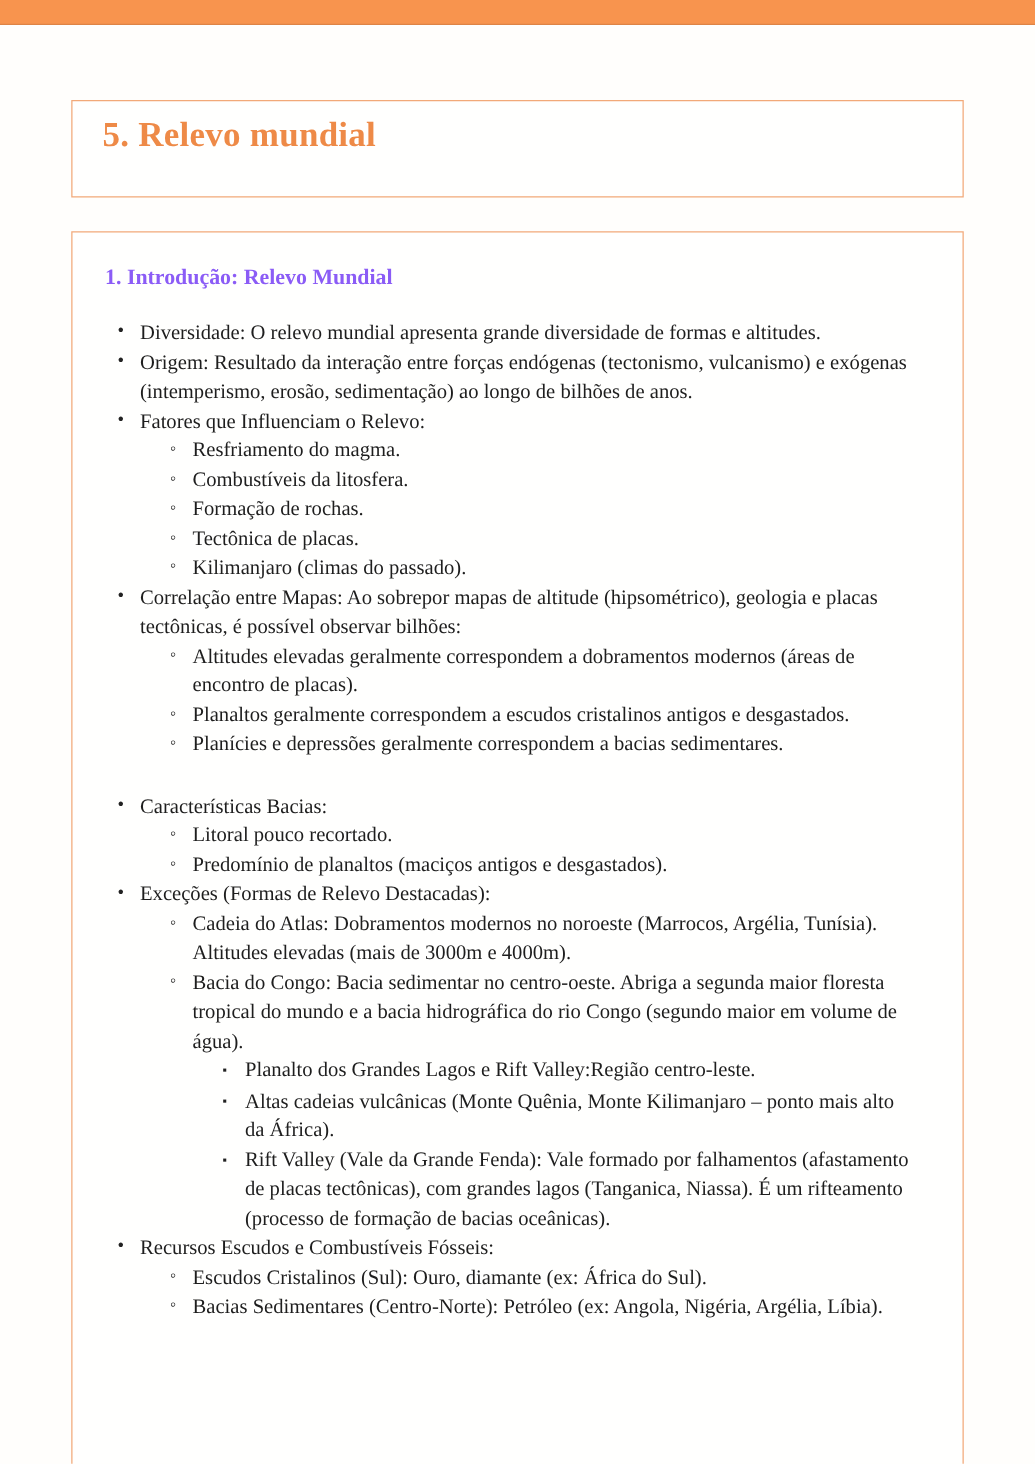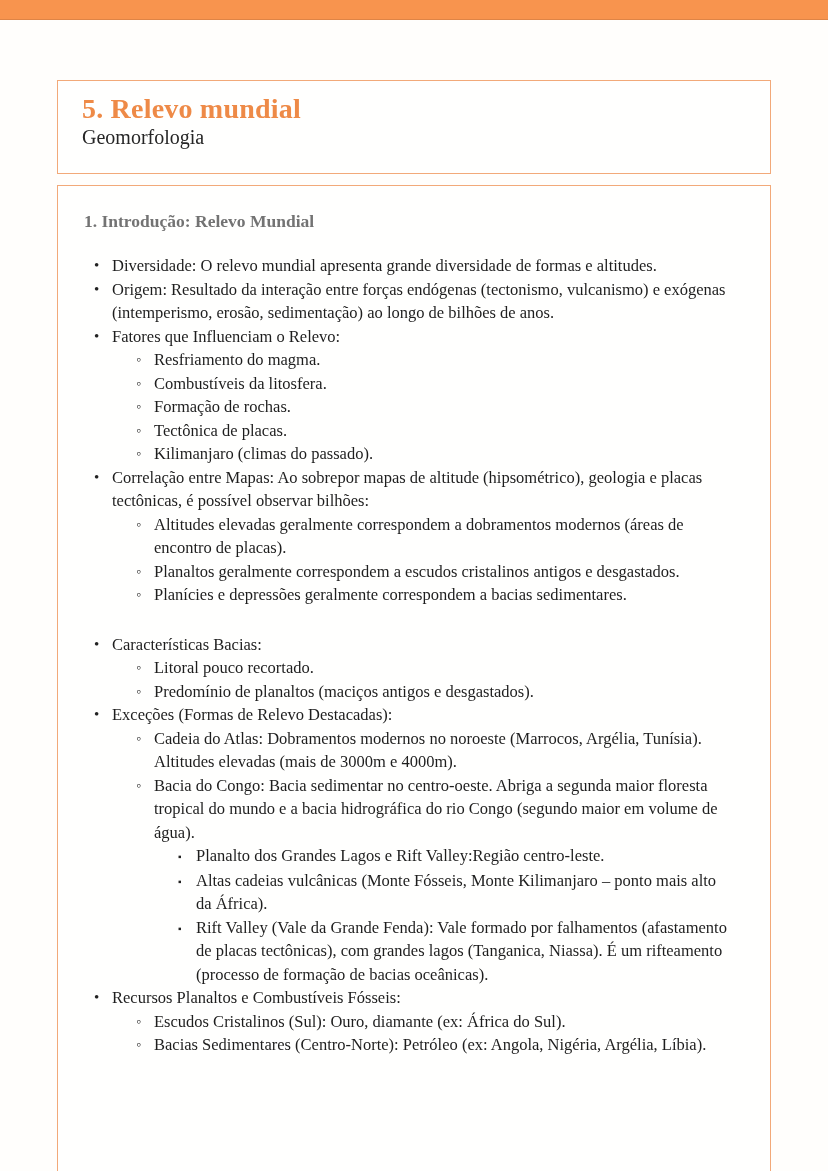--- a/index.html
+++ b/index.html
@@ -22,21 +22,21 @@
     position:absolute;left:0;top:0;width:828px;height:20px;
     background:var(--accent);
     border-bottom:1px solid rgba(0,0,0,0.10);
   }
   .card{
     position:absolute;left:57px;width:714px;
     background:#fffffe;
     border:1px solid var(--border);
   }
   .title-card{
-    top:80px;height:94px;
+    top:80px;height:78px;
     padding:12px 24px 0 24px;
   }
   .doc-title{
     margin:0;
     font-size:28px;
     line-height:1.15;
     font-weight:bold;
     color:var(--title);
     letter-spacing:0.2px;
   }
@@ -48,21 +48,21 @@
   .content-card{
     top:185px;height:1000px;
     padding:25px 38px 20px 26px;
   }
   .section{margin:0;}
   .section + .section{margin-top:26px;}
   .section-heading{
     font-size:17.5px;
     font-weight:bold;
     margin:0 0 22px 0;
-    color:#737373;
+    color:#8b5cf6;
   }
   .li{
     display:flex;
     align-items:flex-start;
     font-size:16.5px;
     line-height:23.5px;
   }
   .li .bullet{
     flex:0 0 18px;
     text-align:left;
@@ -76,21 +76,20 @@
   .li.lv3 .bullet{font-size:10px;line-height:23.5px;padding-top:1px;}
   .li .txt{flex:1 1 auto;}
 </style>
 </head>
 <body>
 
 <div class="top-bar"></div>
 
 <section class="card title-card">
   <h1 class="doc-title">5. Relevo mundial</h1>
-  <div class="doc-subtitle">Geomorfologia</div>
 </section>
 
 <section class="card content-card">
   <div id="sections">
       <div class="section">
         <div class="section-heading">1. Introdução: Relevo Mundial</div>
         <div class="li lv1">
           <span class="bullet">•</span>
           <span class="txt">Diversidade: O relevo mundial apresenta grande diversidade de formas e altitudes.</span>
         </div>
@@ -163,29 +162,29 @@
         <div class="li lv2">
           <span class="bullet">◦</span>
           <span class="txt">Bacia do Congo: Bacia sedimentar no centro-oeste. Abriga a segunda maior floresta tropical do mundo e a bacia hidrográfica do rio Congo (segundo maior em volume de água).</span>
         </div>
         <div class="li lv3">
           <span class="bullet">▪</span>
           <span class="txt">Planalto dos Grandes Lagos e Rift Valley:Região centro-leste.</span>
         </div>
         <div class="li lv3">
           <span class="bullet">▪</span>
-          <span class="txt">Altas cadeias vulcânicas (Monte Fósseis, Monte Kilimanjaro – ponto mais alto da África).</span>
+          <span class="txt">Altas cadeias vulcânicas (Monte Quênia, Monte Kilimanjaro – ponto mais alto da África).</span>
         </div>
         <div class="li lv3">
           <span class="bullet">▪</span>
           <span class="txt">Rift Valley (Vale da Grande Fenda): Vale formado por falhamentos (afastamento de placas tectônicas), com grandes lagos (Tanganica, Niassa). É um rifteamento (processo de formação de bacias oceânicas).</span>
         </div>
         <div class="li lv1">
           <span class="bullet">•</span>
-          <span class="txt">Recursos Planaltos e Combustíveis Fósseis:</span>
+          <span class="txt">Recursos Escudos e Combustíveis Fósseis:</span>
         </div>
         <div class="li lv2">
           <span class="bullet">◦</span>
           <span class="txt">Escudos Cristalinos (Sul): Ouro, diamante (ex: África do Sul).</span>
         </div>
         <div class="li lv2">
           <span class="bullet">◦</span>
           <span class="txt">Bacias Sedimentares (Centro-Norte): Petróleo (ex: Angola, Nigéria, Argélia, Líbia).</span>
         </div>
       </div>

